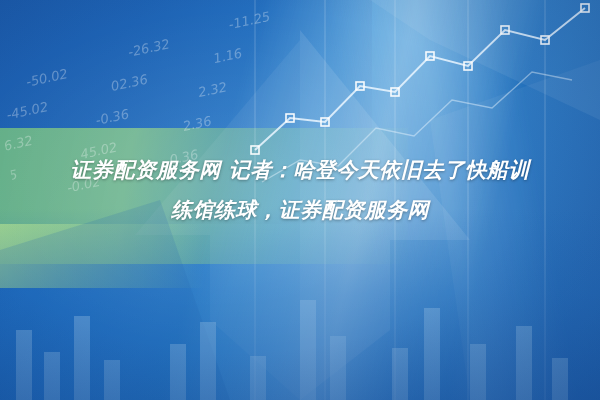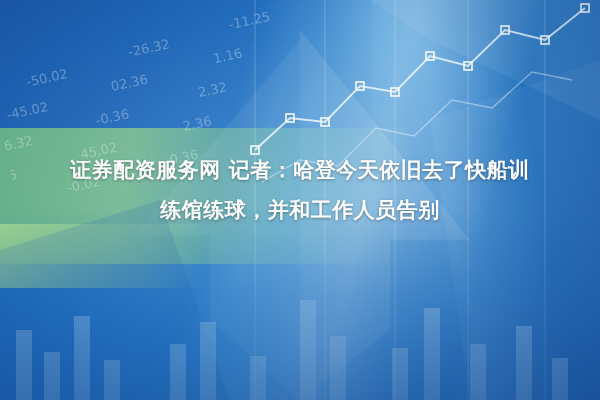--- a/index.html
+++ b/index.html
@@ -9,20 +9,21 @@
   }
   body {
     font-family: "Liberation Sans", sans-serif;
   }
   #banner {
     position: relative;
     width: 600px;
     height: 400px;
     overflow: hidden;
     background: #1d4ed8;
+    font-style: italic;
   }
   
   .bg-base {
     position: absolute;
     inset: 0;
     background: linear-gradient(115deg,
         #1b63b5 0%,
         #1f6cc0 18%,
         #2a7ccb 34%,
         #2f86cf 46%,
@@ -214,16 +215,16 @@
       <line x1="468" y1="0" x2="468" y2="400"></line>
       <line x1="545" y1="0" x2="545" y2="400"></line>
     </g>
   </svg>
 
   <div class="bg-bottom"></div>
   <div class="bg-vignette"></div>
 
   <div class="headline">
     <span class="line">证券配资服务网 记者：哈登今天依旧去了快船训</span>
-    <span class="line">练馆练球，并和工作人员告别</span>
+    <span class="line">练馆练球，证券配资服务网</span>
   </div>
 
 </div>
 
 </body></html>

